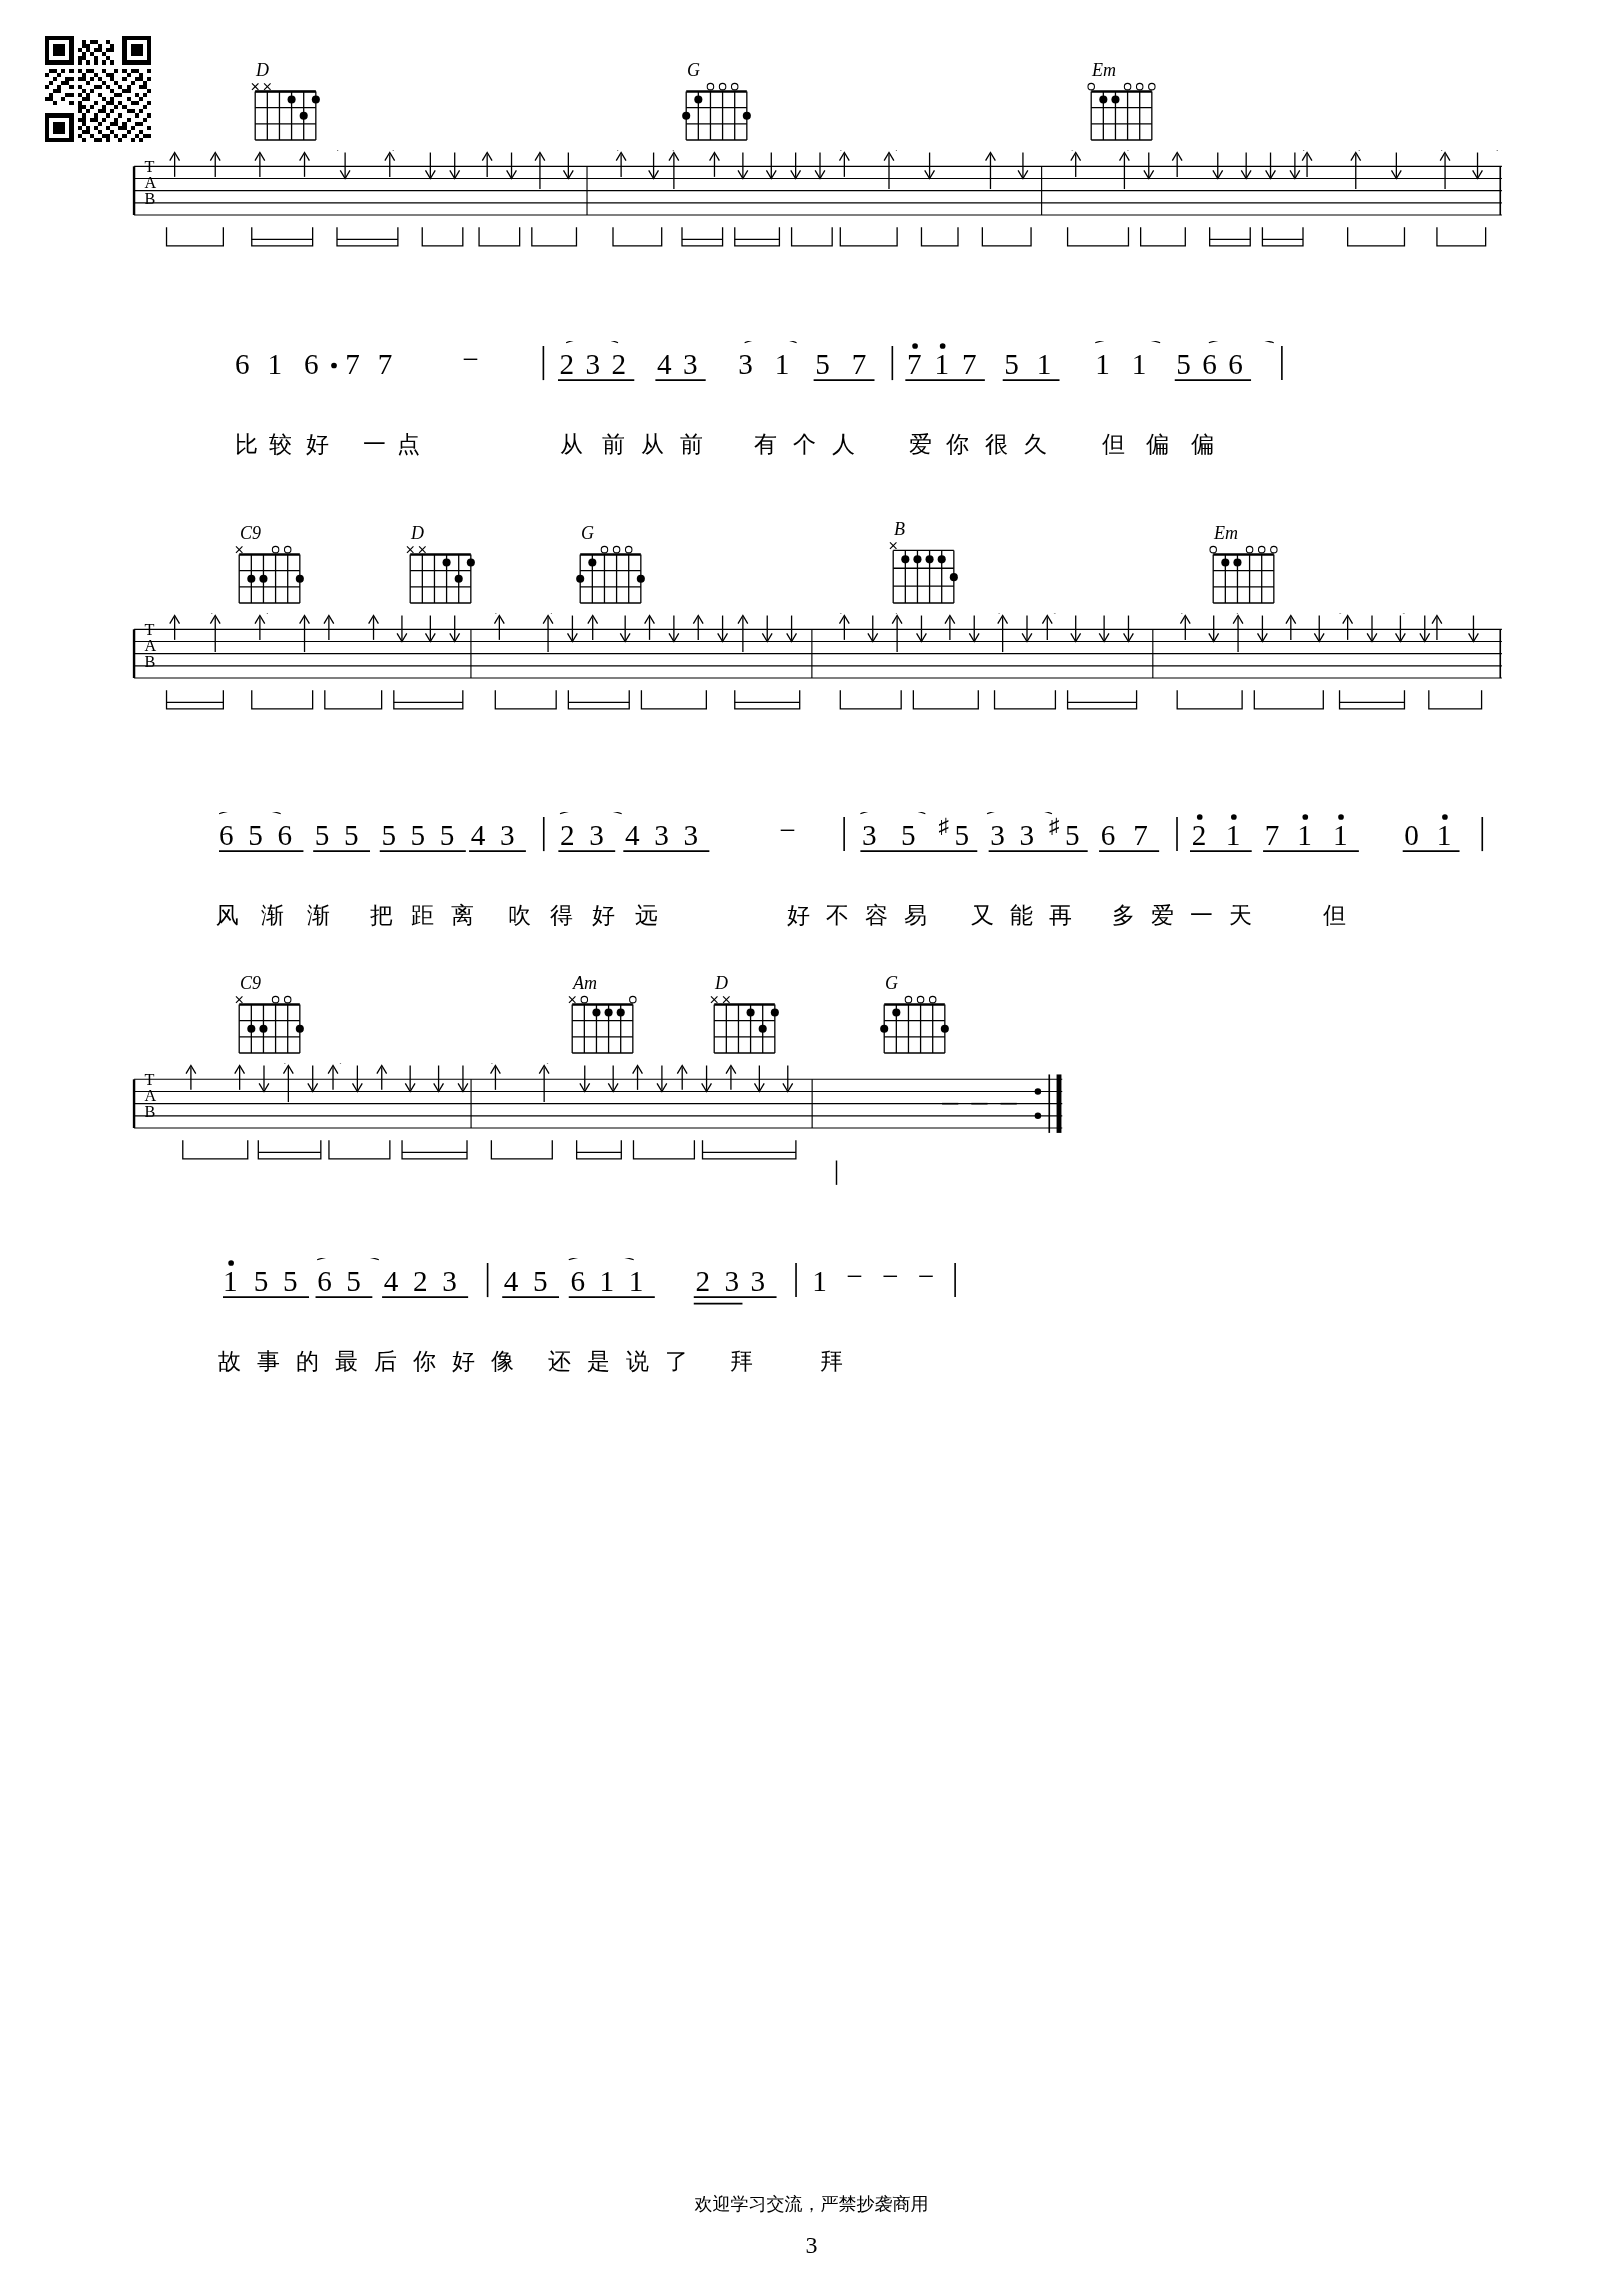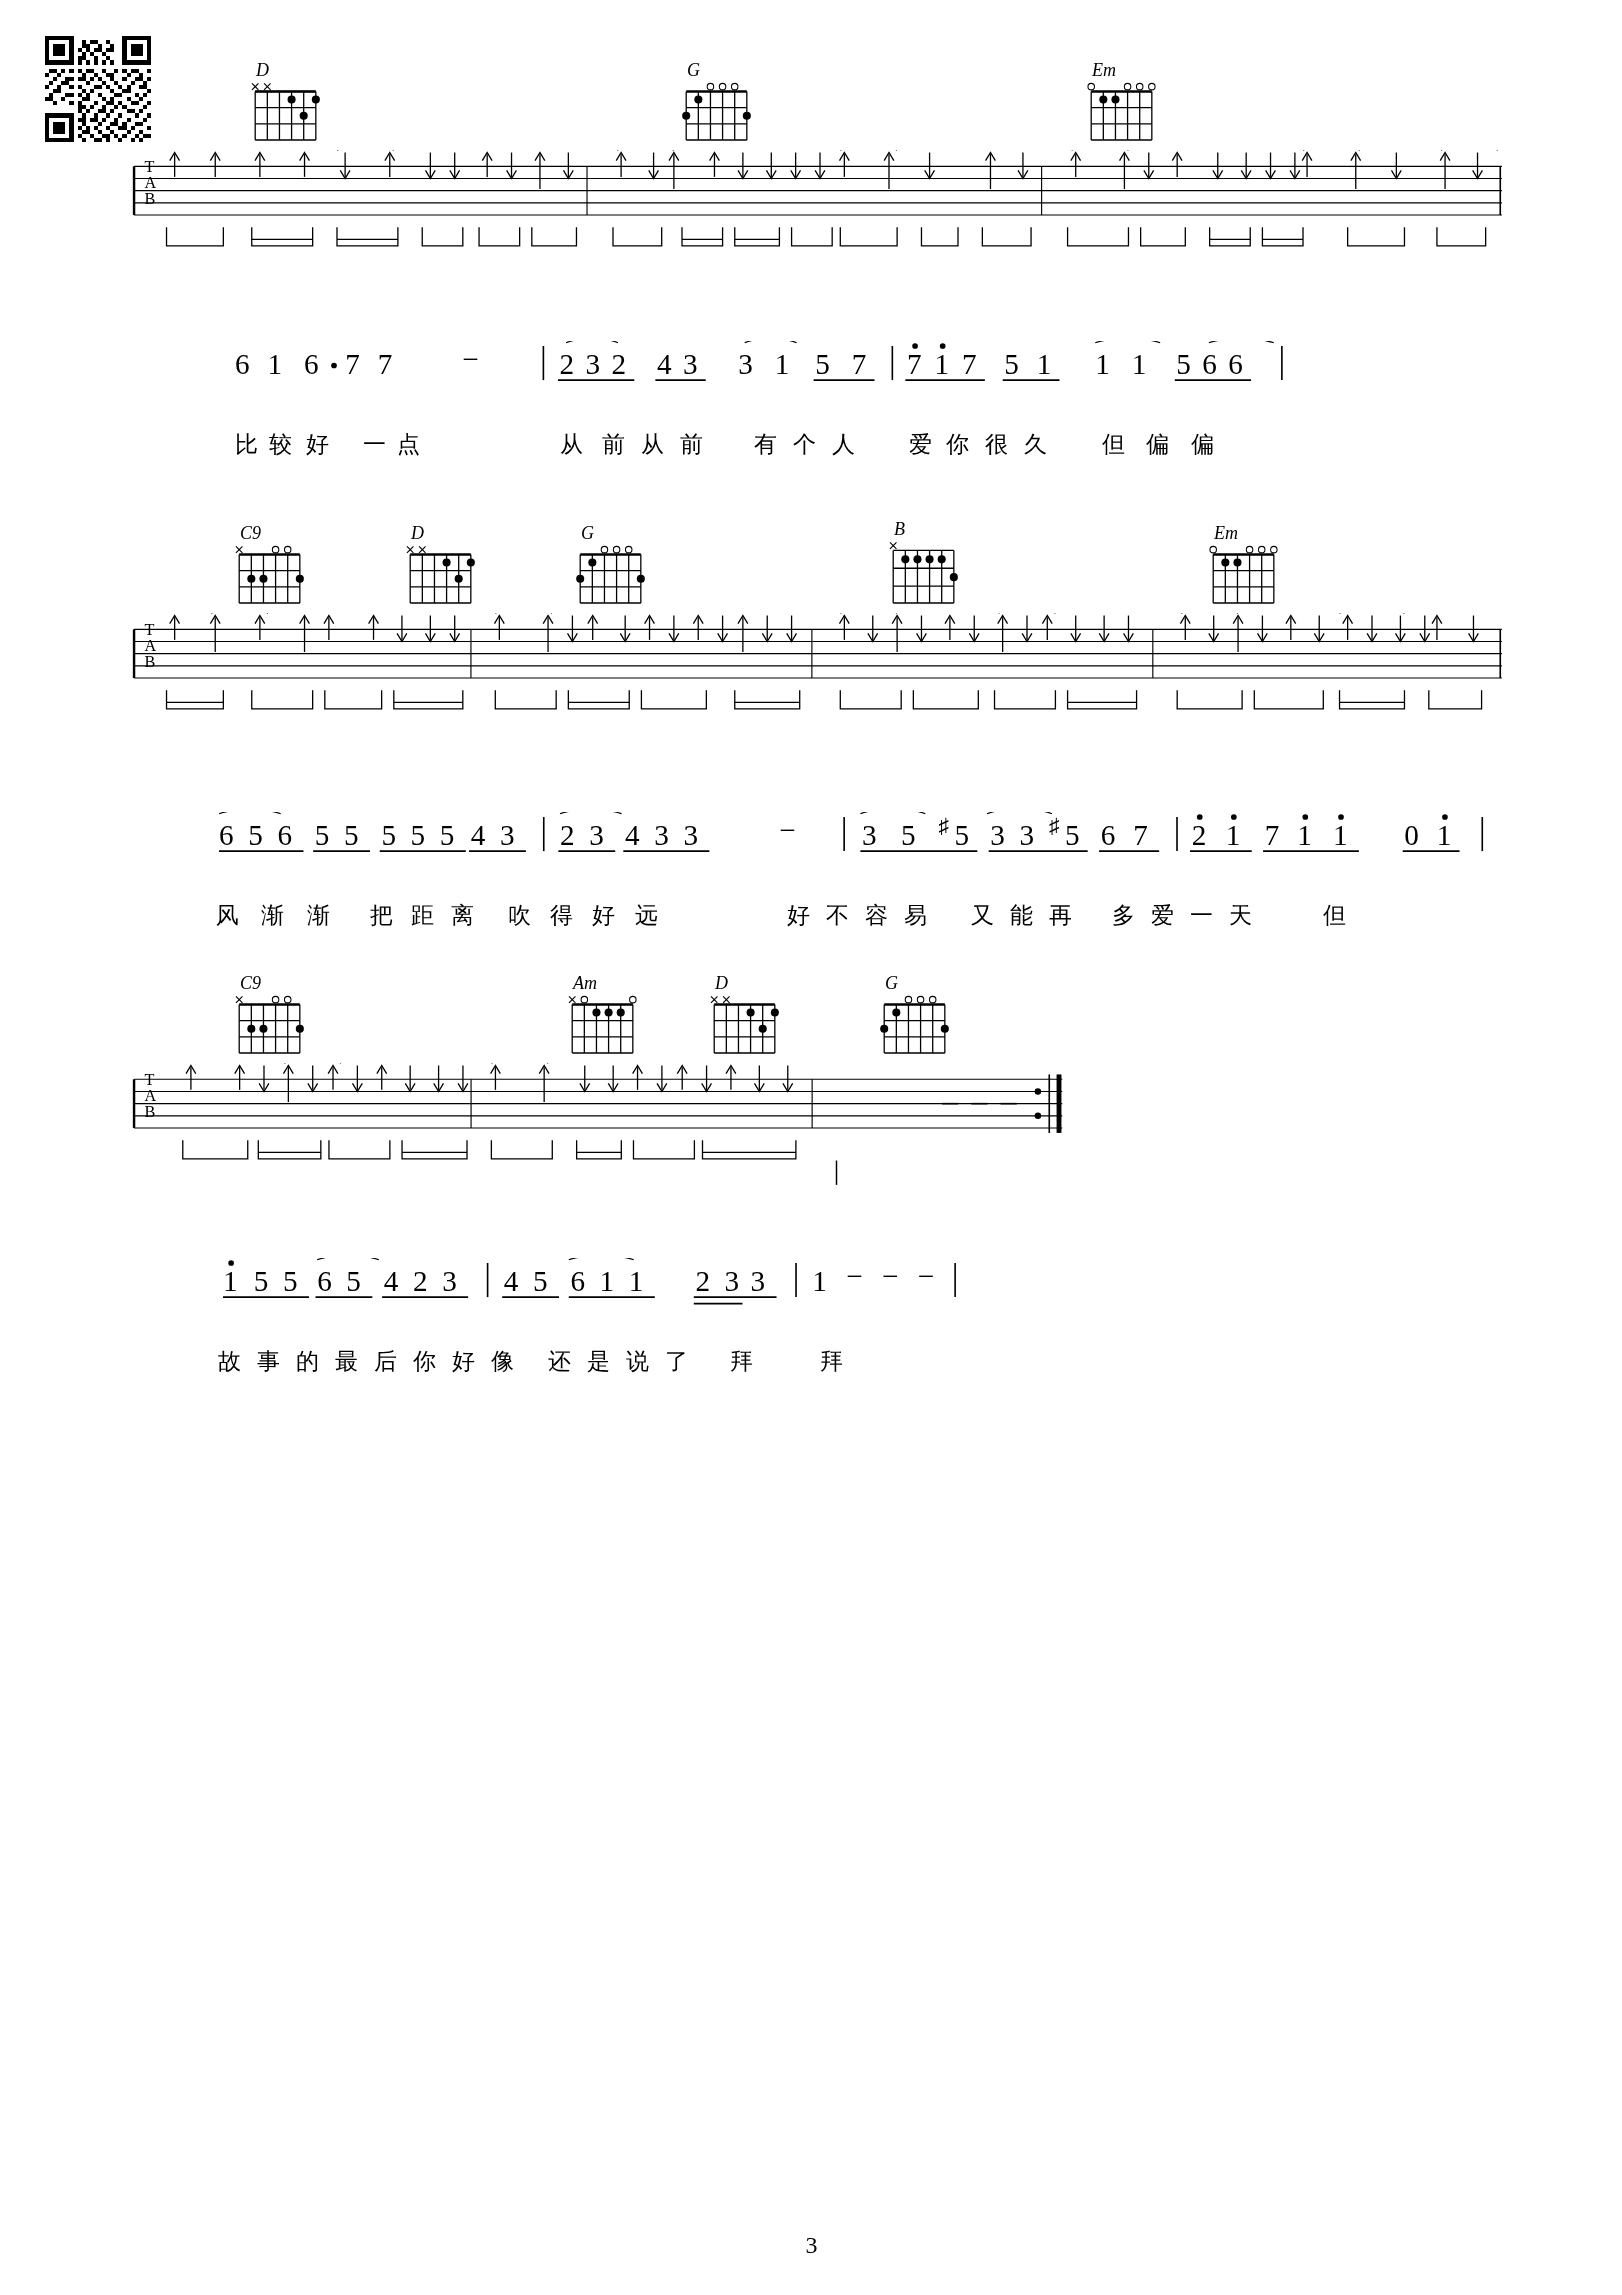--- a/index.html
+++ b/index.html
@@ -1262,16 +1262,17 @@
         <span style="left:325px;">还</span>
           <span style="left:364px;">是</span>
           <span style="left:403px;">说</span>
           <span style="left:442px;">了</span>
         <span style="left:507px;">拜</span>
         <span style="left:597px;">拜</span>
       </div>
     </div>
   </div>
 
+  <div class="footer-note" style="top:2192px;">欢迎学习交流，严禁抄袭商用</div>
   <div class="pagenum" style="top:2232px;">3</div>
 
 </div>
 
 
 </body></html>

